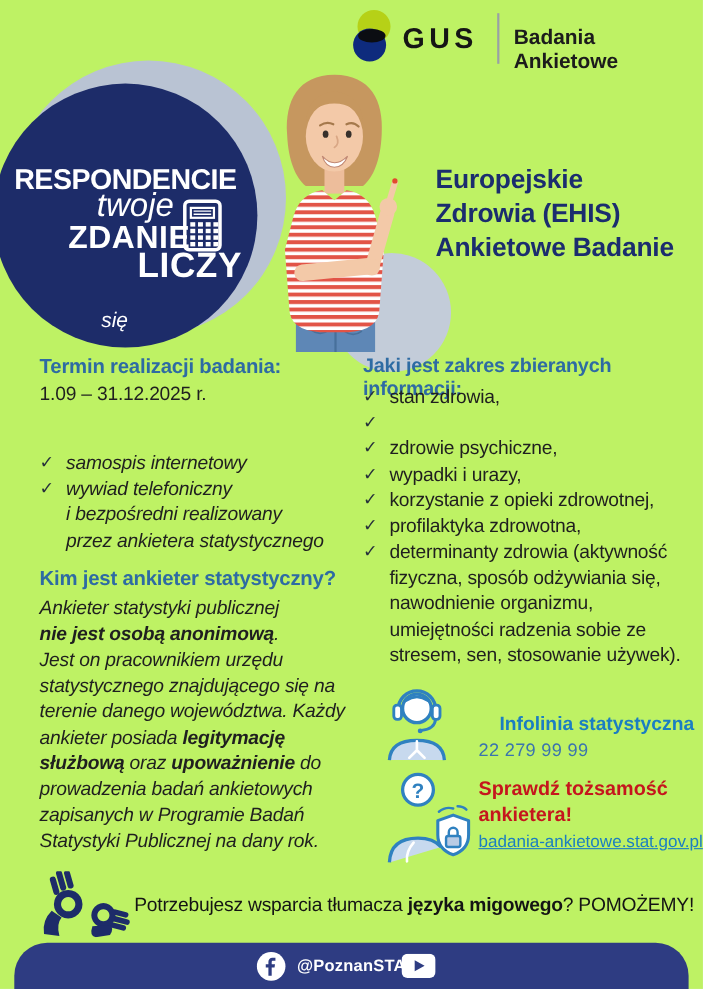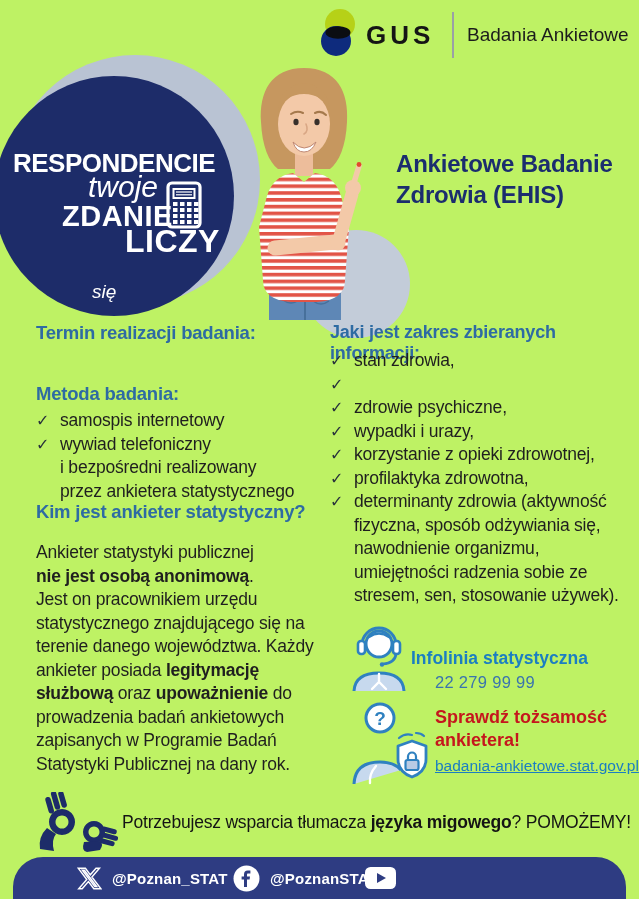--- a/index.html
+++ b/index.html
@@ -4,21 +4,21 @@
 <title>Poster</title>
 <style>
   html,body{margin:0;padding:0;background:#e8e8e8;}
   .poster{position:relative;width:639px;height:899px;background:#bef264;overflow:hidden;
           font-family:"Liberation Sans","DejaVu Sans",sans-serif;color:#212121;}
   .abs{position:absolute;}
 
   
   .gus-word{left:366px;top:20px;font-size:26px;font-weight:800;letter-spacing:4px;color:#151515;}
   .hdr-divider{left:452px;top:12px;width:2px;height:46px;background:#9aa0a6;}
-  .brand{left:467px;top:24px;font-size:19px;font-weight:400;color:#1c1c1c;}
+  .brand{left:467px;top:24px;font-size:19px;font-weight:700;color:#1c1c1c;}
 
   
   .circle{border-radius:50%;}
   .c-gray{left:10px;top:55px;width:250px;height:250px;background:#b9c3d3;z-index:1;}
   .c-gray2{left:302px;top:230px;width:108px;height:108px;background:#c3ccd9;z-index:0;}
   .c-navy{left:-6px;top:76px;width:240px;height:240px;background:#1d2c69;z-index:3;color:#fff;}
   .badge-line{position:absolute;line-height:1;white-space:nowrap;}
   .b1{left:0;top:74px;width:240px;text-align:center;font-size:26px;font-weight:800;letter-spacing:-.5px;}
   .b2{left:94px;top:96px;font-size:30px;font-style:italic;font-weight:400;}
   .b3{left:68px;top:126px;font-size:29px;font-weight:800;letter-spacing:.5px;}
@@ -31,24 +31,24 @@
   .hero-title{left:396px;top:148px;z-index:6;color:#1b2d6e;font-size:24px;font-weight:800;line-height:31px;letter-spacing:-.2px;}
 
   
   .h-blue{color:#2e6ba3;font-weight:700;font-size:18.5px;letter-spacing:-.2px;}
   .body-t{font-size:17.5px;line-height:23.5px;letter-spacing:-.2px;color:#1f1f1f;}
   .col-left{left:36px;width:300px;}
   .col-right{left:330px;width:302px;}
   ul.check{list-style:none;margin:0;padding:0;}
   ul.check li{display:flex;gap:9px;align-items:flex-start;}
   .chk{flex:0 0 15px;color:#27313b;font-weight:600;font-size:16px;line-height:23.5px;}
-  .pre{white-space:pre-line;}
-
-  
-  .info-title{left:411px;top:648px;font-size:17.5px;font-weight:700;color:#1b7ec2;}
+  .pre{white-space:pre-line;font-style:italic;}
+
+  
+  .info-title{left:454px;top:648px;font-size:17.5px;font-weight:700;color:#1b7ec2;}
   .info-phone{left:435px;top:673px;font-size:16.5px;color:#3a74ae;letter-spacing:.3px;}
   .verify-title{left:435px;top:706px;font-size:18px;font-weight:700;color:#c5161d;line-height:23px;}
   .verify-url{left:435px;top:757px;font-size:15.5px;color:#1b7ec2;text-decoration:underline;cursor:pointer;}
 
   
   .sign-text{left:122px;top:812px;font-size:17.5px;letter-spacing:-.2px;color:#141414;}
 
   
   .footer-bar{left:13px;top:857px;width:613px;height:42px;background:#2e3c82;border-radius:30px 30px 0 0;z-index:7;}
   .f-group{position:absolute;top:0;height:42px;display:flex;align-items:center;gap:10px;color:#fff;
@@ -127,41 +127,42 @@
     <path d="M54 134 Q60 114 80 111 L91 120 L102 111 Q122 114 128 134 L136 165 L132 218 Q132 238 104 240 L78 240 Q50 238 50 218 L46 165 Z" fill="url(#st)"></path>
     <path d="M126 178 L139 132" stroke="#f3c9a8" stroke-width="13" stroke-linecap="round"></path>
     <circle cx="140" cy="126" r="8" fill="#f3c9a8"></circle>
     <path d="M140 124 L146 104" stroke="#f3c9a8" stroke-width="5.5" stroke-linecap="round"></path>
     <circle cx="146" cy="102.5" r="2.4" fill="#e2492f"></circle>
     <path d="M62 186 L122 180" stroke="#f3c9a8" stroke-width="15" stroke-linecap="round"></path>
     <circle cx="125" cy="181" r="7.5" fill="#f3c9a8"></circle>
   </svg>
 
   <div class="abs hero-title">
+    <div>Europejskie</div>
+    <div>Zdrowia (EHIS)</div>
     <div>Ankietowe Badanie</div>
-    <div>Zdrowia (EHIS)</div>
   </div>
 
   <div class="abs col-left h-blue" style="top:322px;">Termin realizacji badania:</div>
-
-  <div class="abs col-left h-blue" style="top:383px;">Metoda badania:</div>
+  <div class="abs col-left body-t" style="top:347px;">1.09 – 31.12.2025 r.</div>
+
   <ul class="abs col-left check body-t" style="top:409px;">
     <li>
       <span class="chk">✓</span>
       <span class="pre">samospis internetowy</span>
     </li>
     <li>
       <span class="chk">✓</span>
       <span class="pre">wywiad telefoniczny
 i bezpośredni realizowany
 przez ankietera statystycznego</span>
     </li>
   </ul>
 
-  <div class="abs col-left h-blue" style="top:501px;">Kim jest ankieter statystyczny?</div>
+  <div class="abs col-left h-blue" style="top:515px;">Kim jest ankieter statystyczny?</div>
   <div class="abs col-right h-blue" style="top:322px;font-size:18px;">Jaki jest zakres zbieranych informacji:</div>
 
   <div class="abs col-left body-t pre" style="top:541px;"><span>Ankieter statystyki publicznej
 </span><b>nie jest osobą anonimową</b><span>.
 Jest on pracownikiem urzędu statystycznego znajdującego się na terenie danego województwa. Każdy ankieter posiada </span><b>legitymację służbową</b><span> oraz </span><b>upoważnienie</b><span> do prowadzenia badań ankietowych zapisanych w Programie Badań Statystyki Publicznej na dany rok.</span></div>
   <ul class="abs col-right check body-t" style="top:349px;">
     <li>
         <span class="chk">✓</span>
         <span>stan zdrowia,</span>
       </li>
@@ -234,26 +235,20 @@
         <rect x="60" y="15" width="5" height="17" rx="2.5"></rect>
         <rect x="66" y="17" width="5" height="15" rx="2.5"></rect>
       </g>
       <path fill-rule="evenodd" d="M62 29 a11 11 0 1 0 0.01 0 Z M62 34.5 a5.5 5.5 0 1 1 -0.01 0 Z"></path>
       <path d="M52 50 q-3 9 3 10 l13 -2 q4 -6 0 -9 z"></path>
     </g>
   </svg>
   <div class="abs sign-text"><span>Potrzebujesz wsparcia tłumacza </span><b>języka migowego</b><span>? POMOŻEMY!</span></div>
 
   <div class="abs footer-bar">
-    <div class="f-group fg-x">
-      <svg width="25" height="25" viewBox="0 0 24 24">
-        <path d="M18.24 2.25h3.31l-7.23 8.26 8.5 11.24h-6.66l-5.21-6.82-5.97 6.82H1.67l7.73-8.84L1.25 2.25h6.83l4.71 6.23zM17.08 19.77h1.83L7.08 4.13H5.12z" fill="none" stroke="#ffffff" stroke-width="1.4"></path>
-      </svg>
-      <span>@Poznan_STAT</span>
-    </div>
     <div class="f-group fg-fb">
       <svg width="27" height="27" viewBox="0 0 27 27">
         <circle cx="13.5" cy="13.5" r="13" fill="#ffffff"></circle>
         <path d="M15 8.5 h2.4 V5.6 h-2.7 c-2.4 0-3.7 1.5-3.7 3.8 v2.2 H8.6 v2.9 H11 V22 h3 v-7.5 h2.6 l.4-2.9 H14 v-1.8 c0-.8.3-1.3 1-1.3 z" fill="#2e3c82"></path>
       </svg>
       <span>@PoznanSTAT</span>
     </div>
     <div class="f-group fg-yt">
       <svg width="31" height="22" viewBox="0 0 31 22">
         <rect x="0" y="0" width="31" height="22" rx="5.5" fill="#ffffff"></rect>

